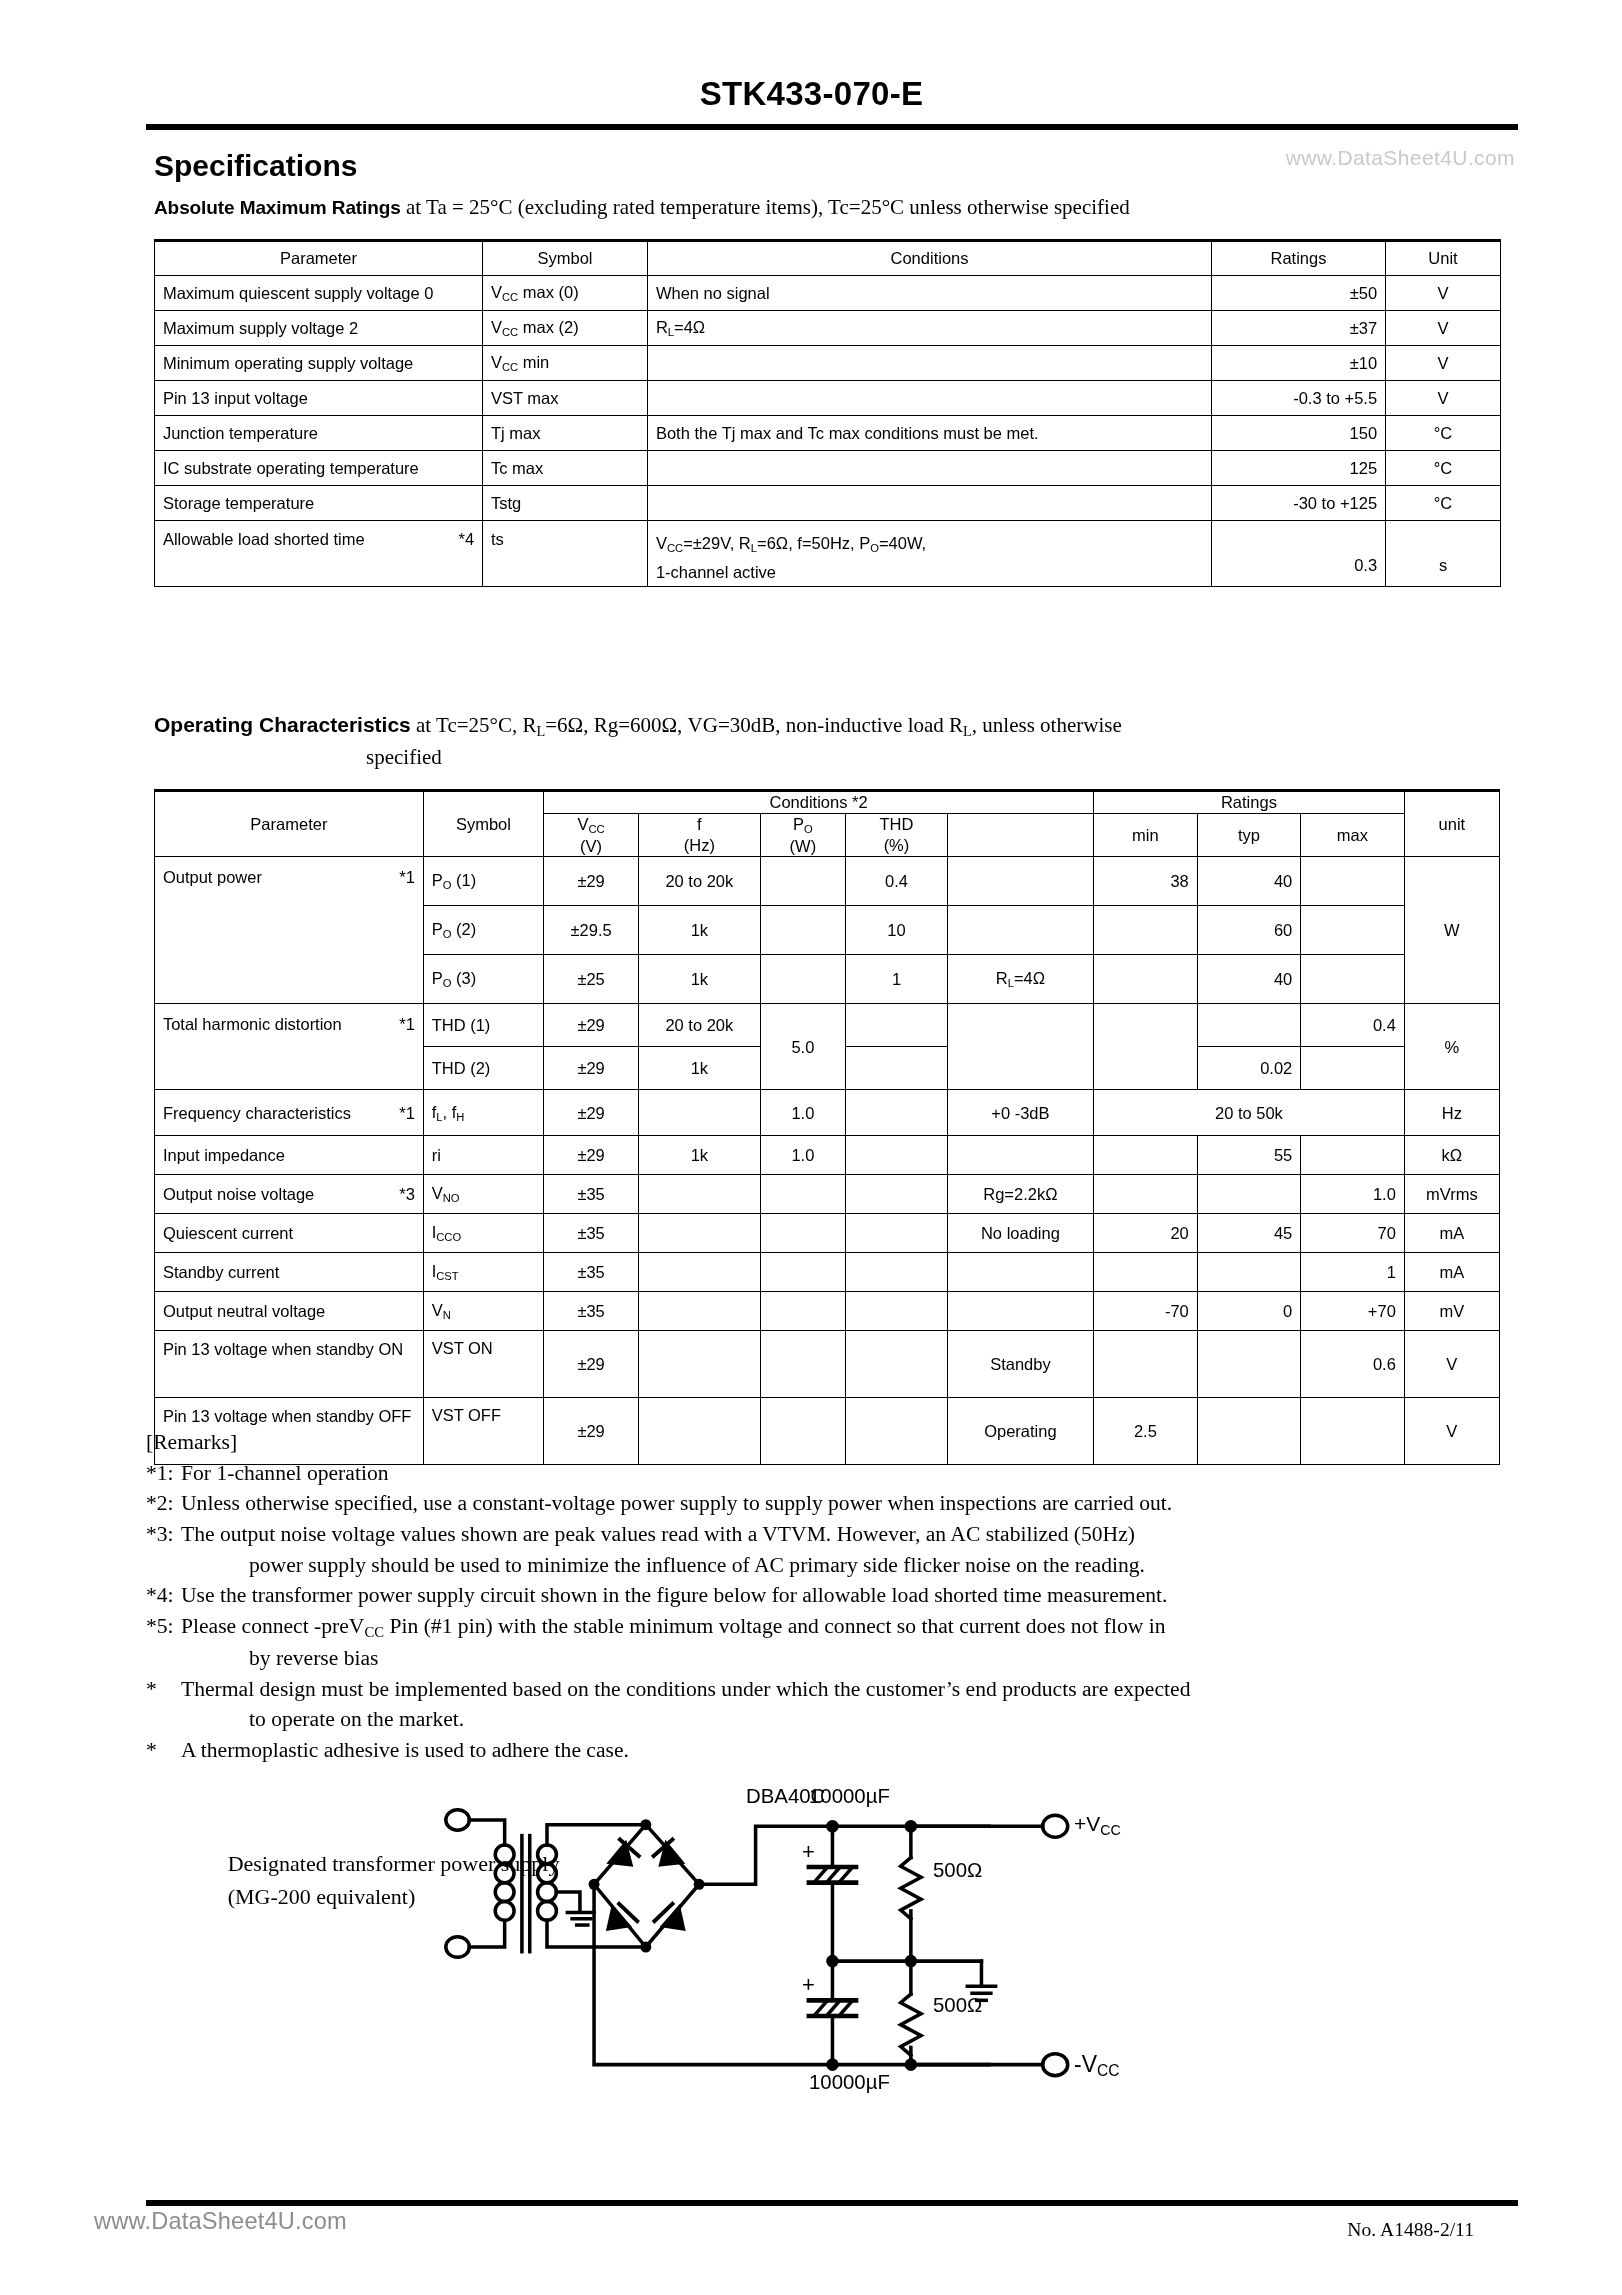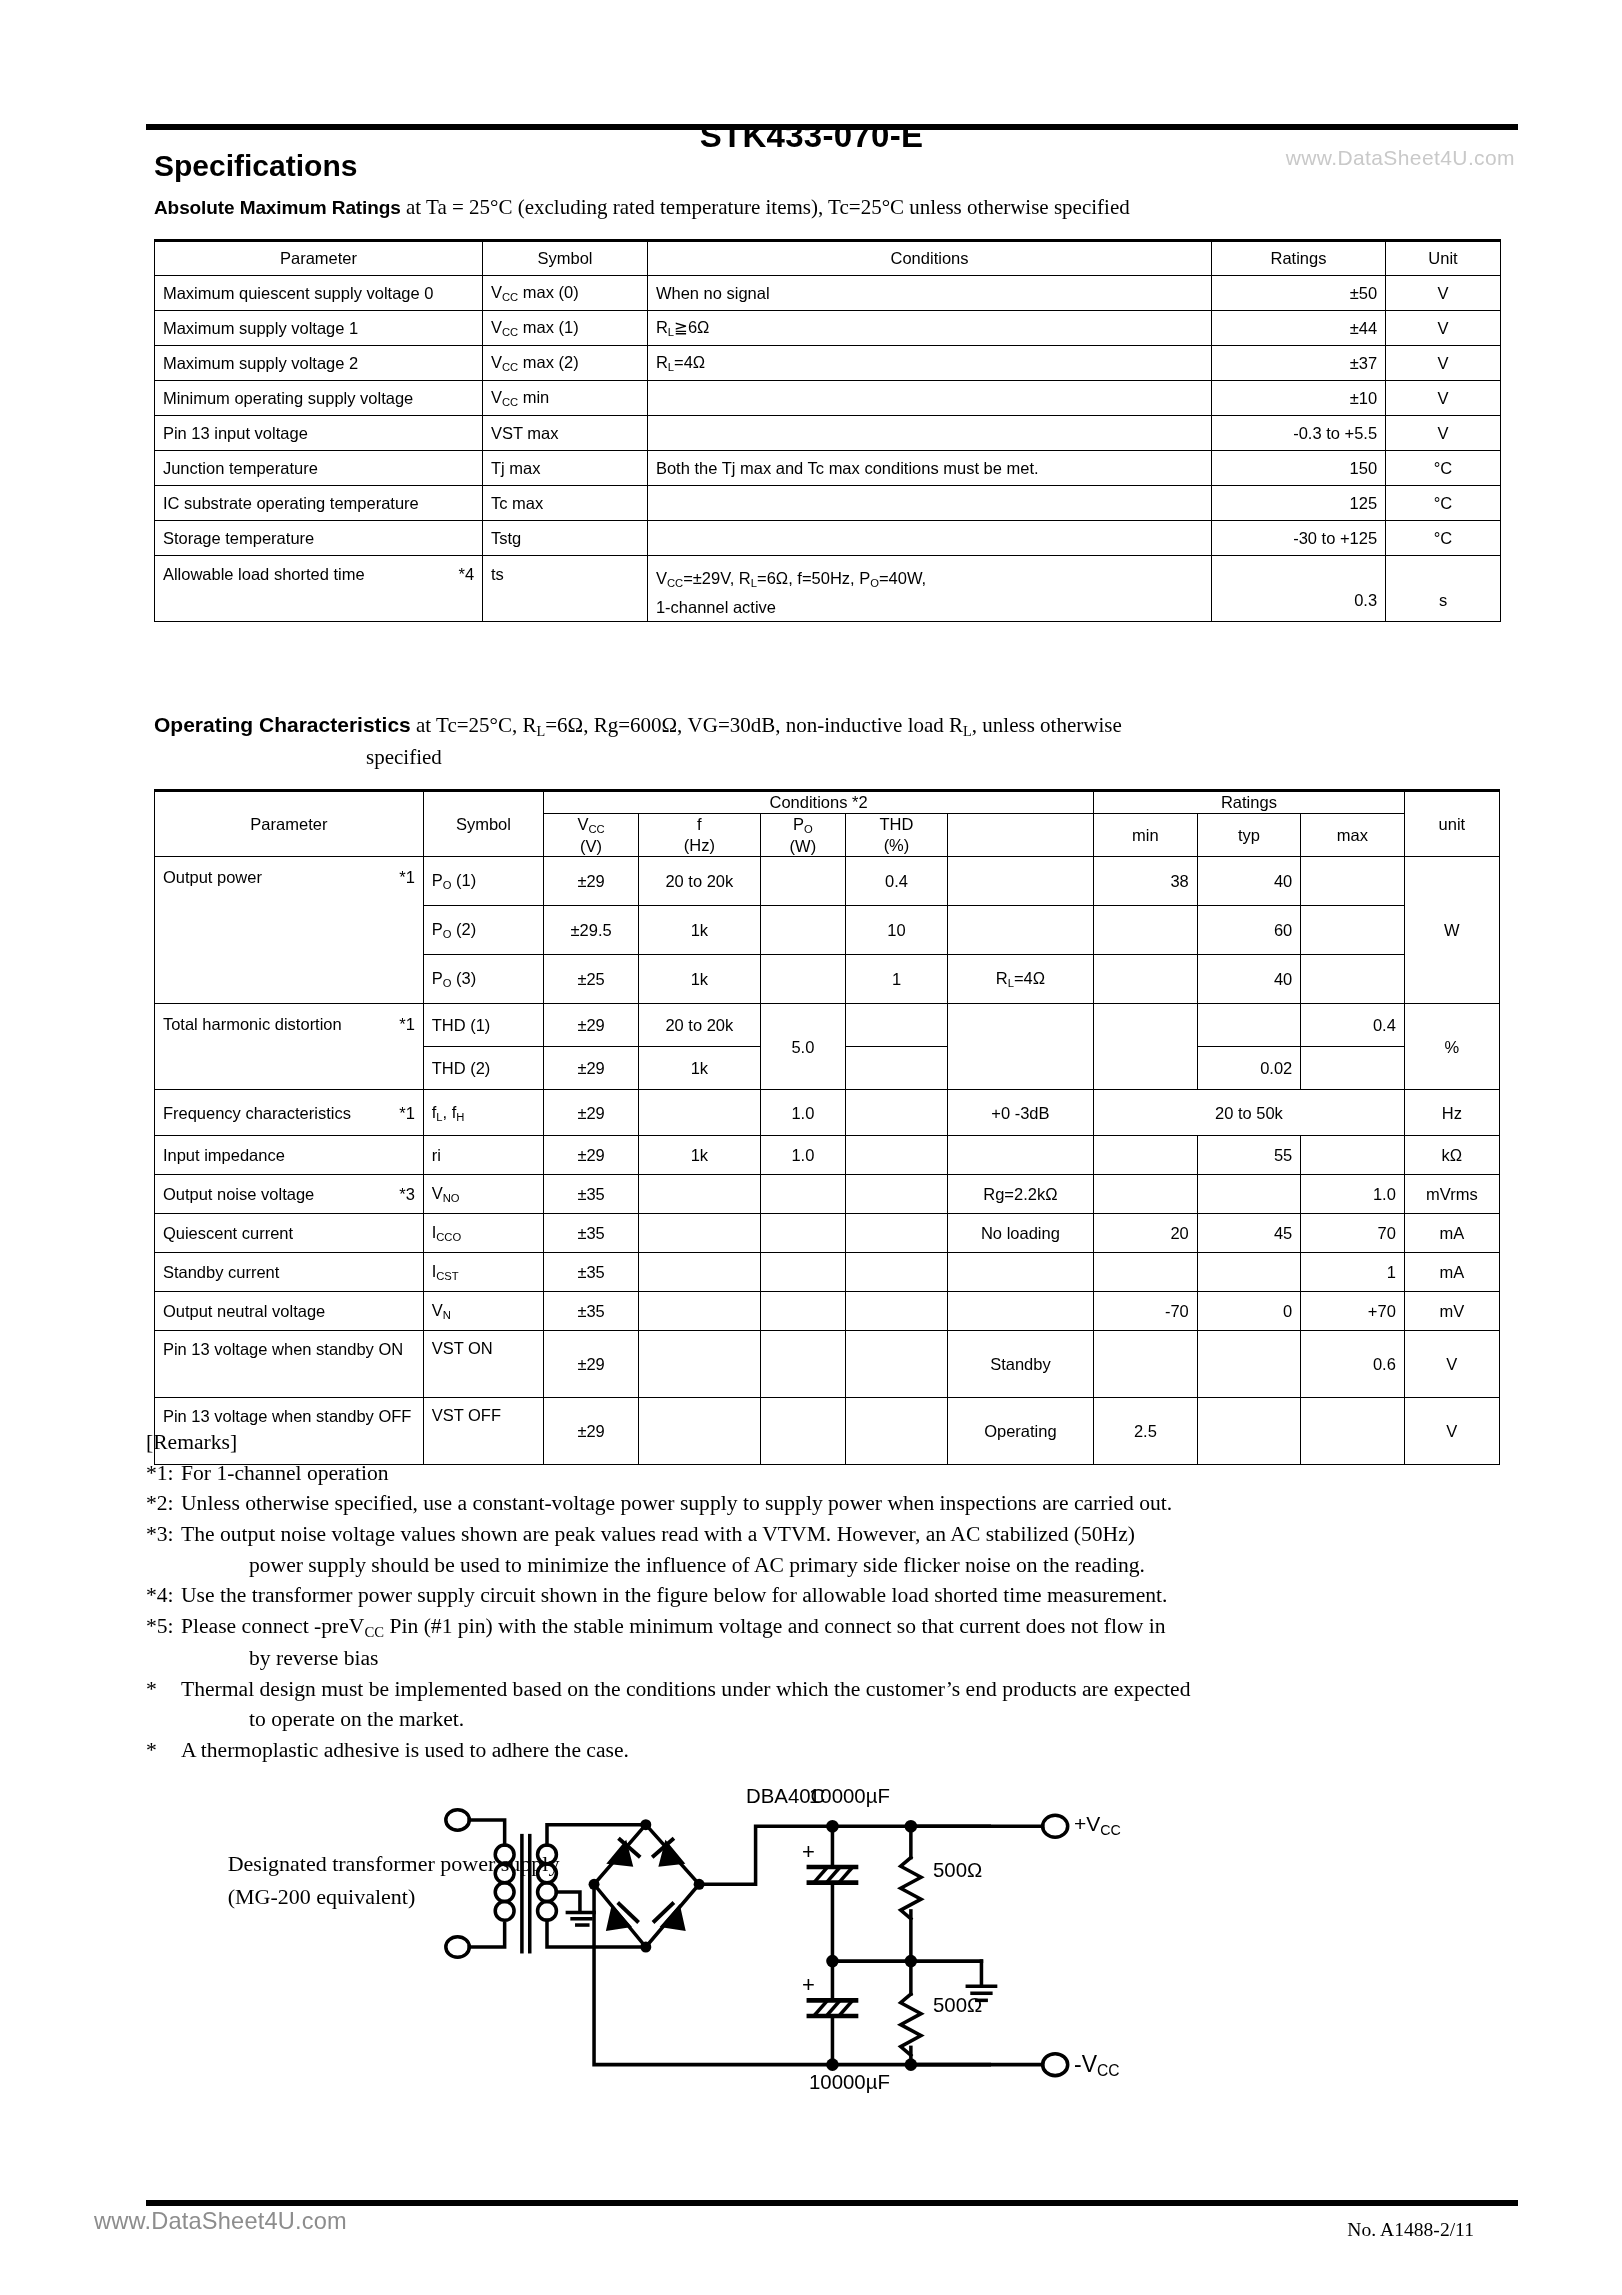--- a/index.html
+++ b/index.html
@@ -8,21 +8,21 @@
     font-family:"Liberation Serif", serif;
     color:#000; position:relative; overflow:hidden;
   }
   .page { position:absolute; inset:0; }
 
   
   .doc-title{
     position:absolute; left:0; right:0; top:75px;
     text-align:center;
     font-family:"Liberation Sans", sans-serif;
-    font-weight:bold; font-size:33px; letter-spacing:0.3px;margin-top:42px;
+    font-weight:bold; font-size:33px; letter-spacing:0.3px;
   }
   .head-rule{
     position:absolute; left:146px; right:105px; top:124px;
     height:5.5px; background:#000;
   }
   .watermark-top{
     position:absolute; right:108px; top:146px;
     font-family:"Liberation Sans", sans-serif;
     font-size:21px; color:#c9c9c9; letter-spacing:0.4px;
   }
@@ -136,27 +136,20 @@
         <th class="ctr tb-outer-top">Ratings</th>
         <th class="ctr tb-outer-top">Unit</th>
       </tr>
     </thead>
     <tbody id="amr-body">
         <tr>
           <td class="lft">Maximum quiescent supply voltage 0</td>
           <td class="lft">V<sub>CC</sub> max (0)</td>
           <td class="lft">When no signal</td>
           <td class="rgt">±50</td>
-          <td class="ctr">V</td>
-        </tr>
-        <tr>
-          <td class="lft">Maximum supply voltage 1</td>
-          <td class="lft">V<sub>CC</sub> max (1)</td>
-          <td class="lft">R<sub>L</sub>≧6Ω</td>
-          <td class="rgt">±44</td>
           <td class="ctr">V</td>
         </tr>
         <tr>
           <td class="lft">Maximum supply voltage 2</td>
           <td class="lft">V<sub>CC</sub> max (2)</td>
           <td class="lft">R<sub>L</sub>=4Ω</td>
           <td class="rgt">±37</td>
           <td class="ctr">V</td>
         </tr>
         <tr>

